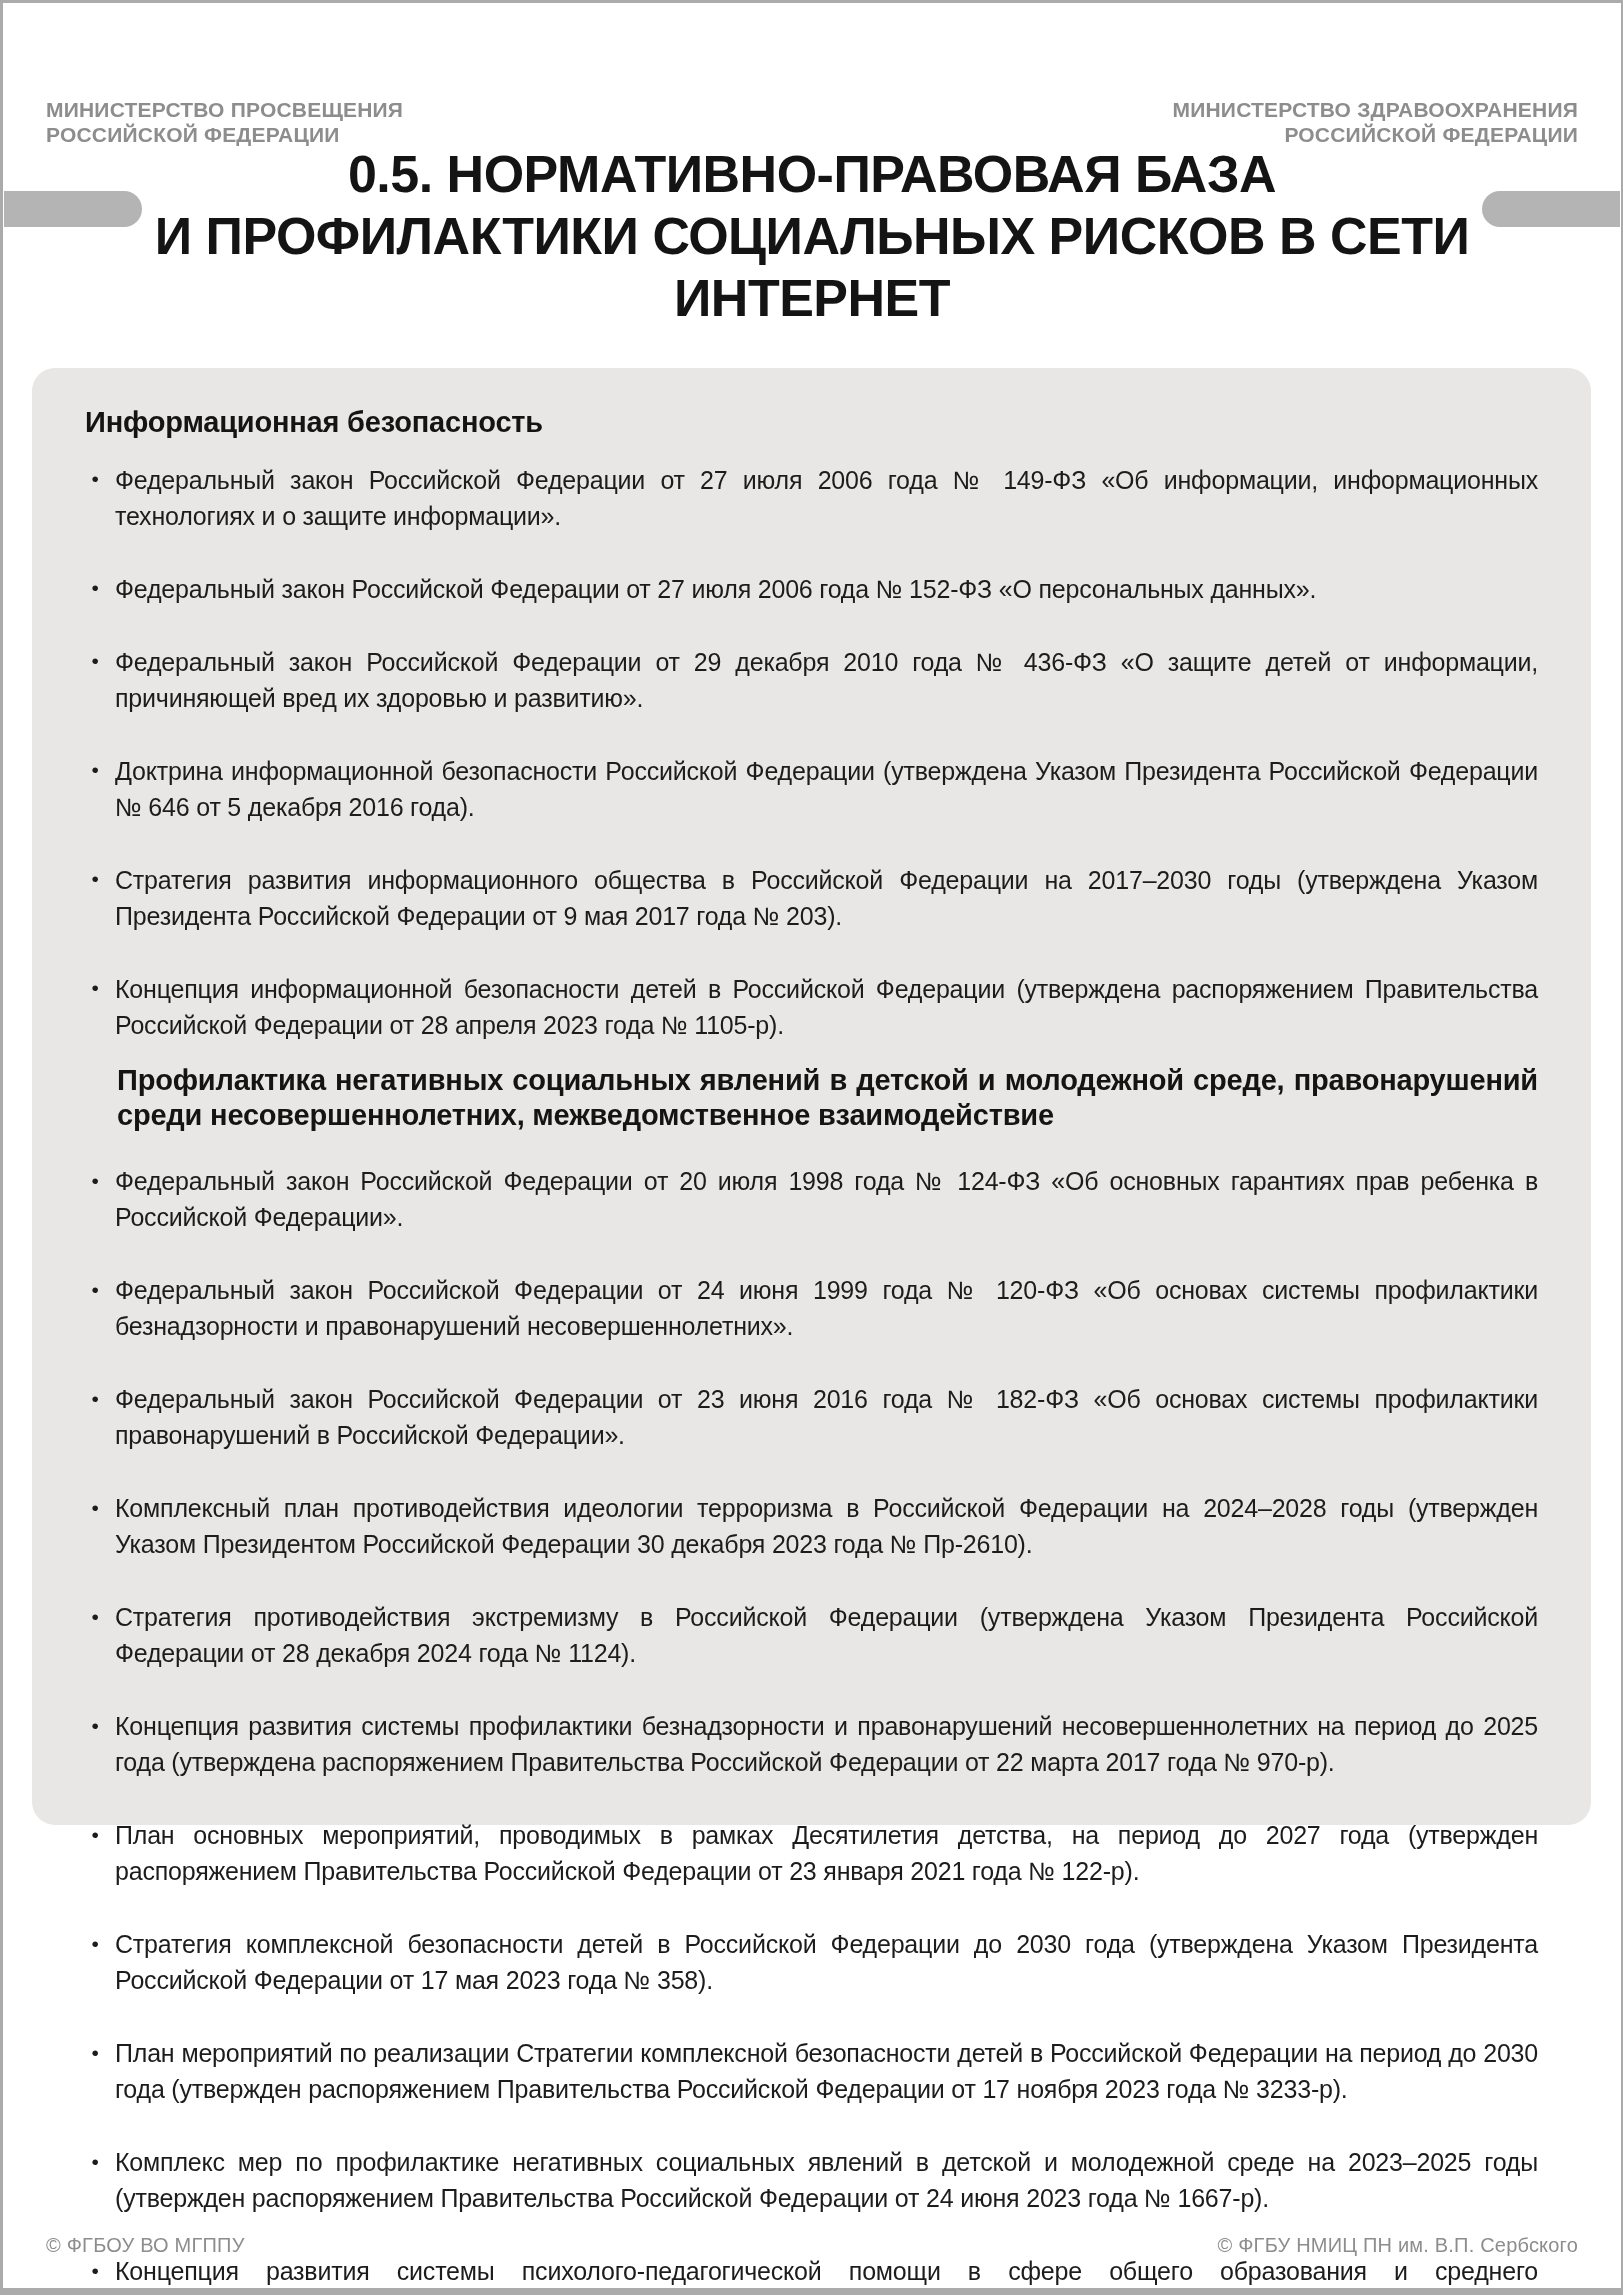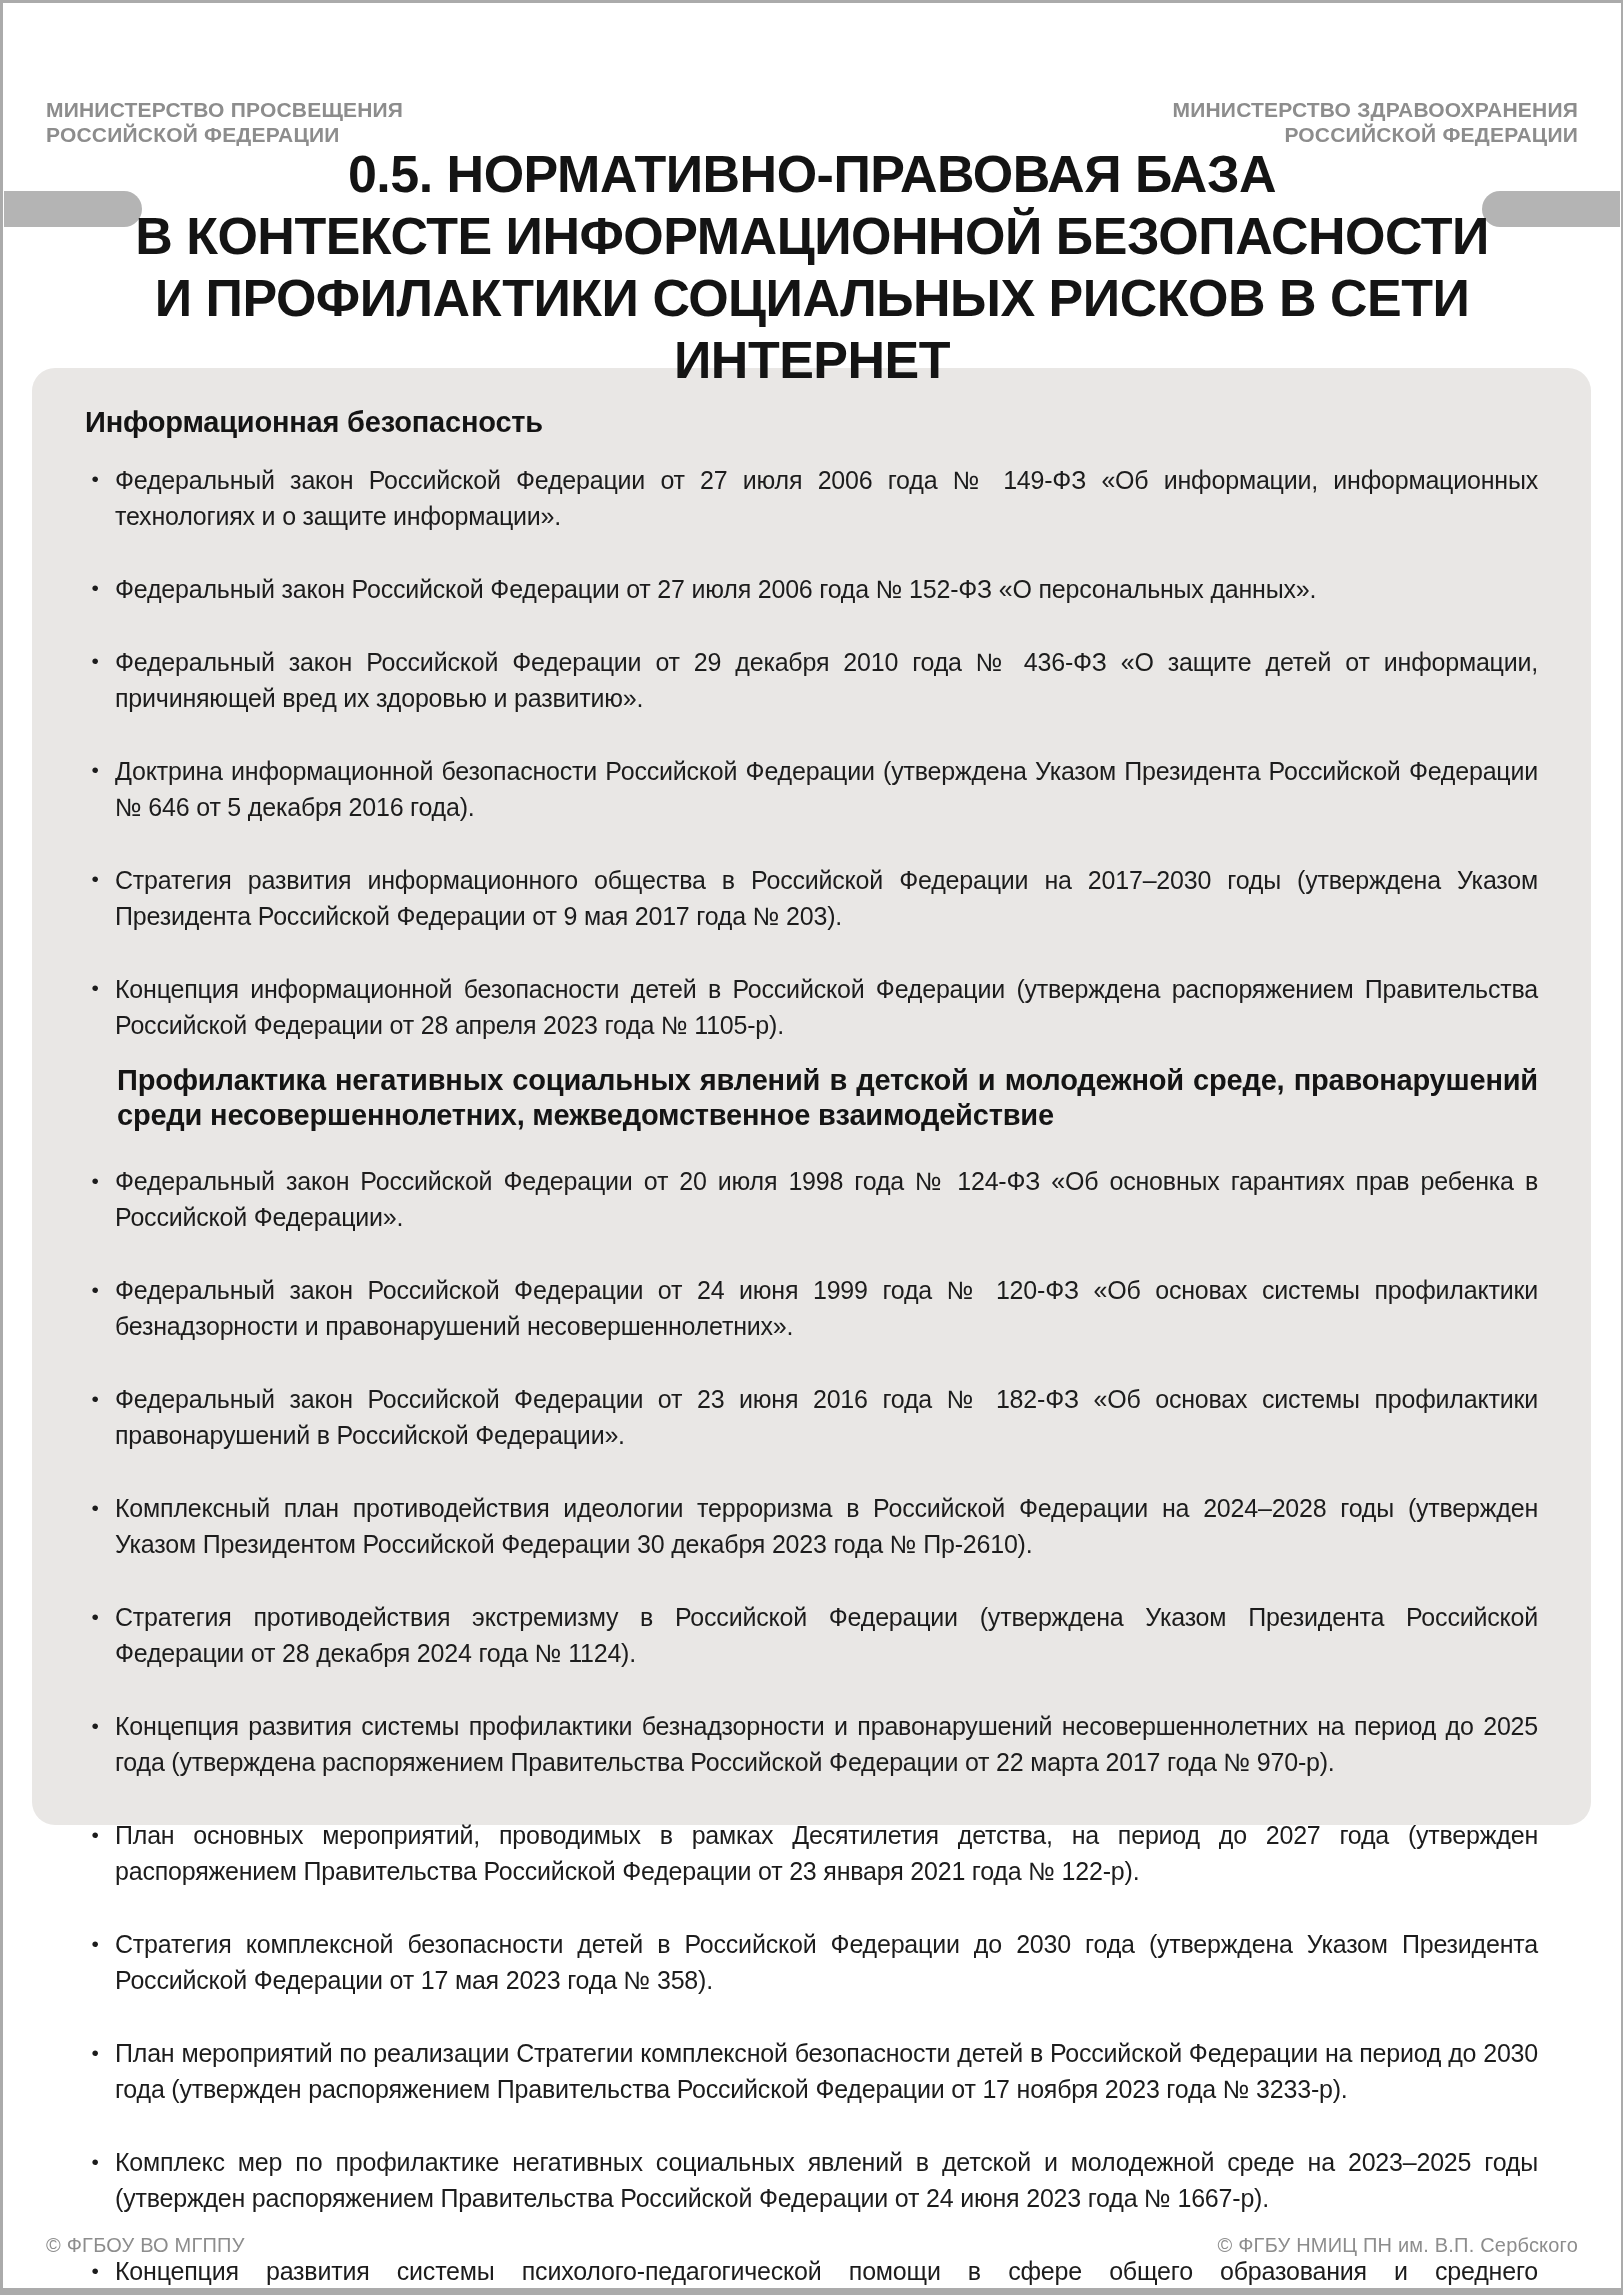--- a/index.html
+++ b/index.html
@@ -77,21 +77,20 @@
   <div class="ministry right">
     <div>МИНИСТЕРСТВО ЗДРАВООХРАНЕНИЯ</div>
     <div>РОССИЙСКОЙ ФЕДЕРАЦИИ</div>
   </div>
 
   <div class="accent-bar left"></div>
   <div class="accent-bar right"></div>
 
   <h1 class="title">
     <div>0.5. НОРМАТИВНО-ПРАВОВАЯ БАЗА</div>
-    <div>В КОНТЕКСТЕ ИНФОРМАЦИОННОЙ БЕЗОПАСНОСТИ</div>
     <div>И ПРОФИЛАКТИКИ СОЦИАЛЬНЫХ РИСКОВ В СЕТИ ИНТЕРНЕТ</div>
   </h1>
 
   <div class="panel">
 
     <h2 class="section-heading first">Информационная безопасность</h2>
 
     <ul class="law-list">
       <li>Федеральный закон Российской Федерации от 27 июля 2006 года № 149-ФЗ «Об информации, информационных технологиях и о защите информации».</li>
       <li>Федеральный закон Российской Федерации от 27 июля 2006 года № 152-ФЗ «О персональных данных».</li>

